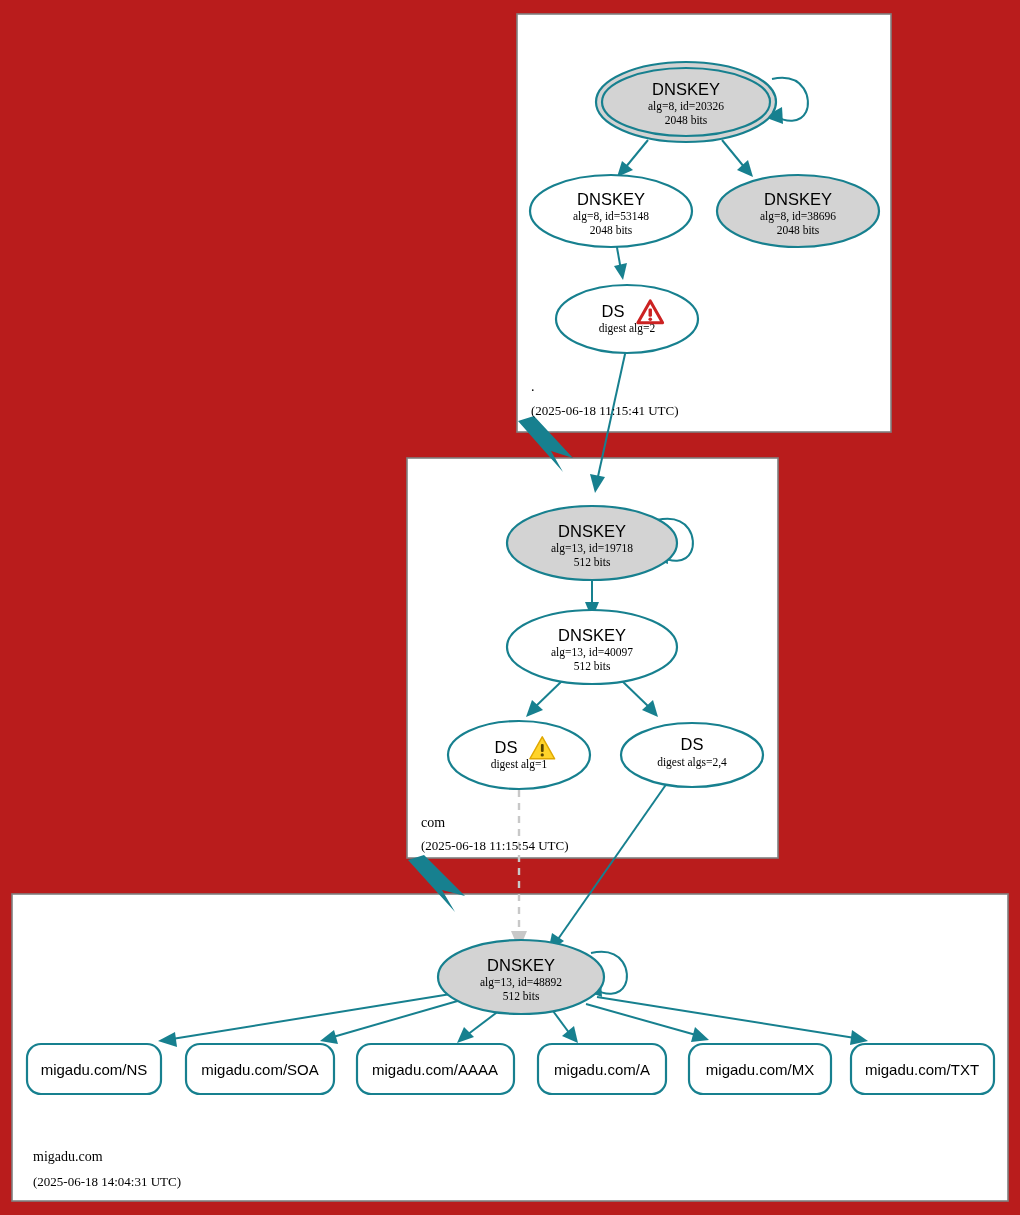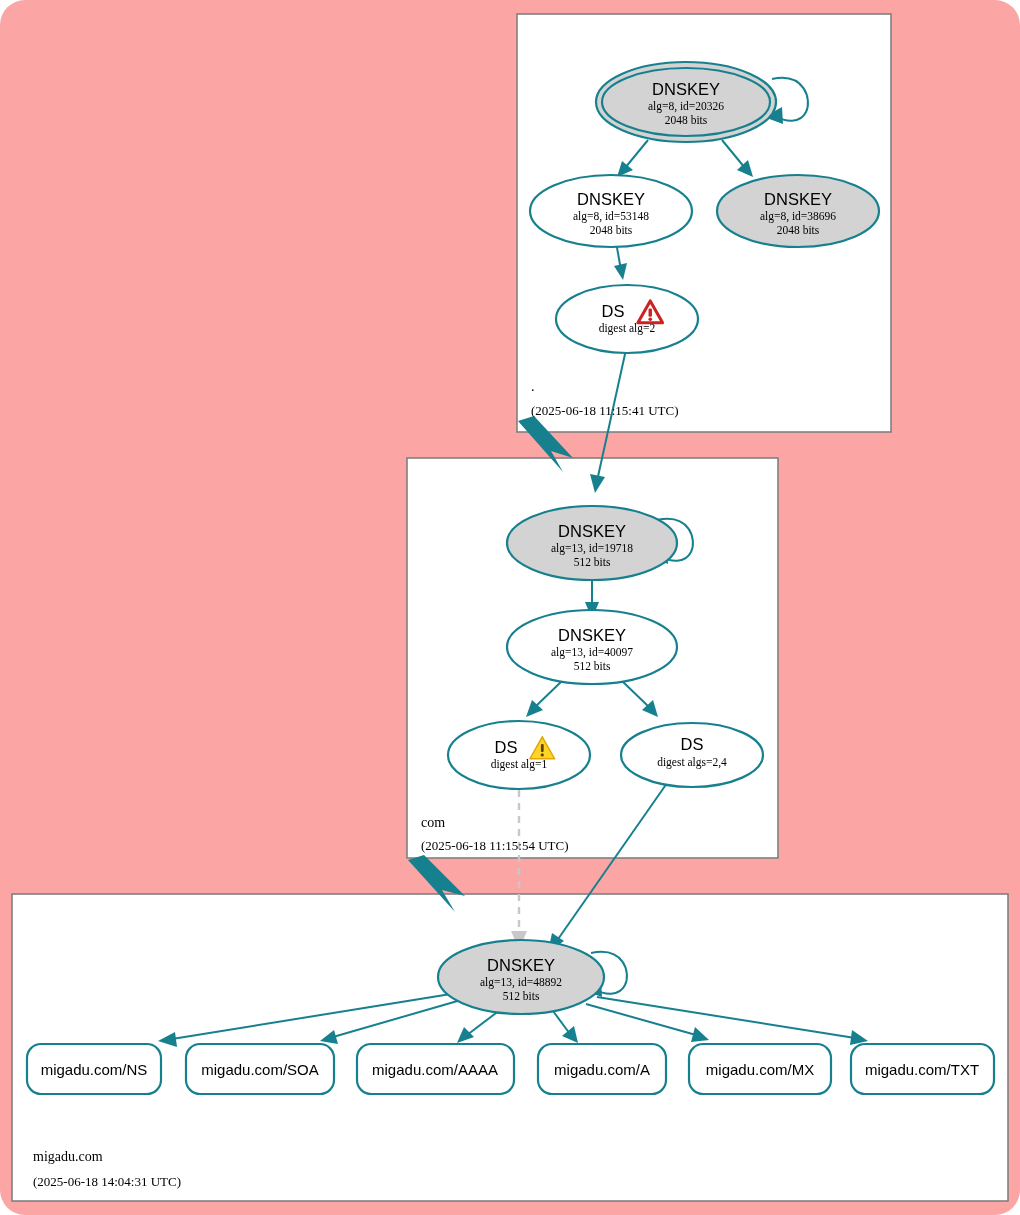--- a/index.html
+++ b/index.html
@@ -7,22 +7,21 @@
     padding: 0;
     background: #ffffff;
   }
   body {
     font-family: "Liberation Serif", "DejaVu Serif", serif;
   }
   #canvas {
     position: relative;
     width: 1020px;
     height: 1215px;
-    background: #fca5a5;
-    border-radius: 25px;
+    background: #b91c1c;
   }
   svg#graph {
     position: absolute;
     top: 0;
     left: 0;
     width: 1020px;
     height: 1215px;
   }
   .zone-box {
     fill: #ffffff;

